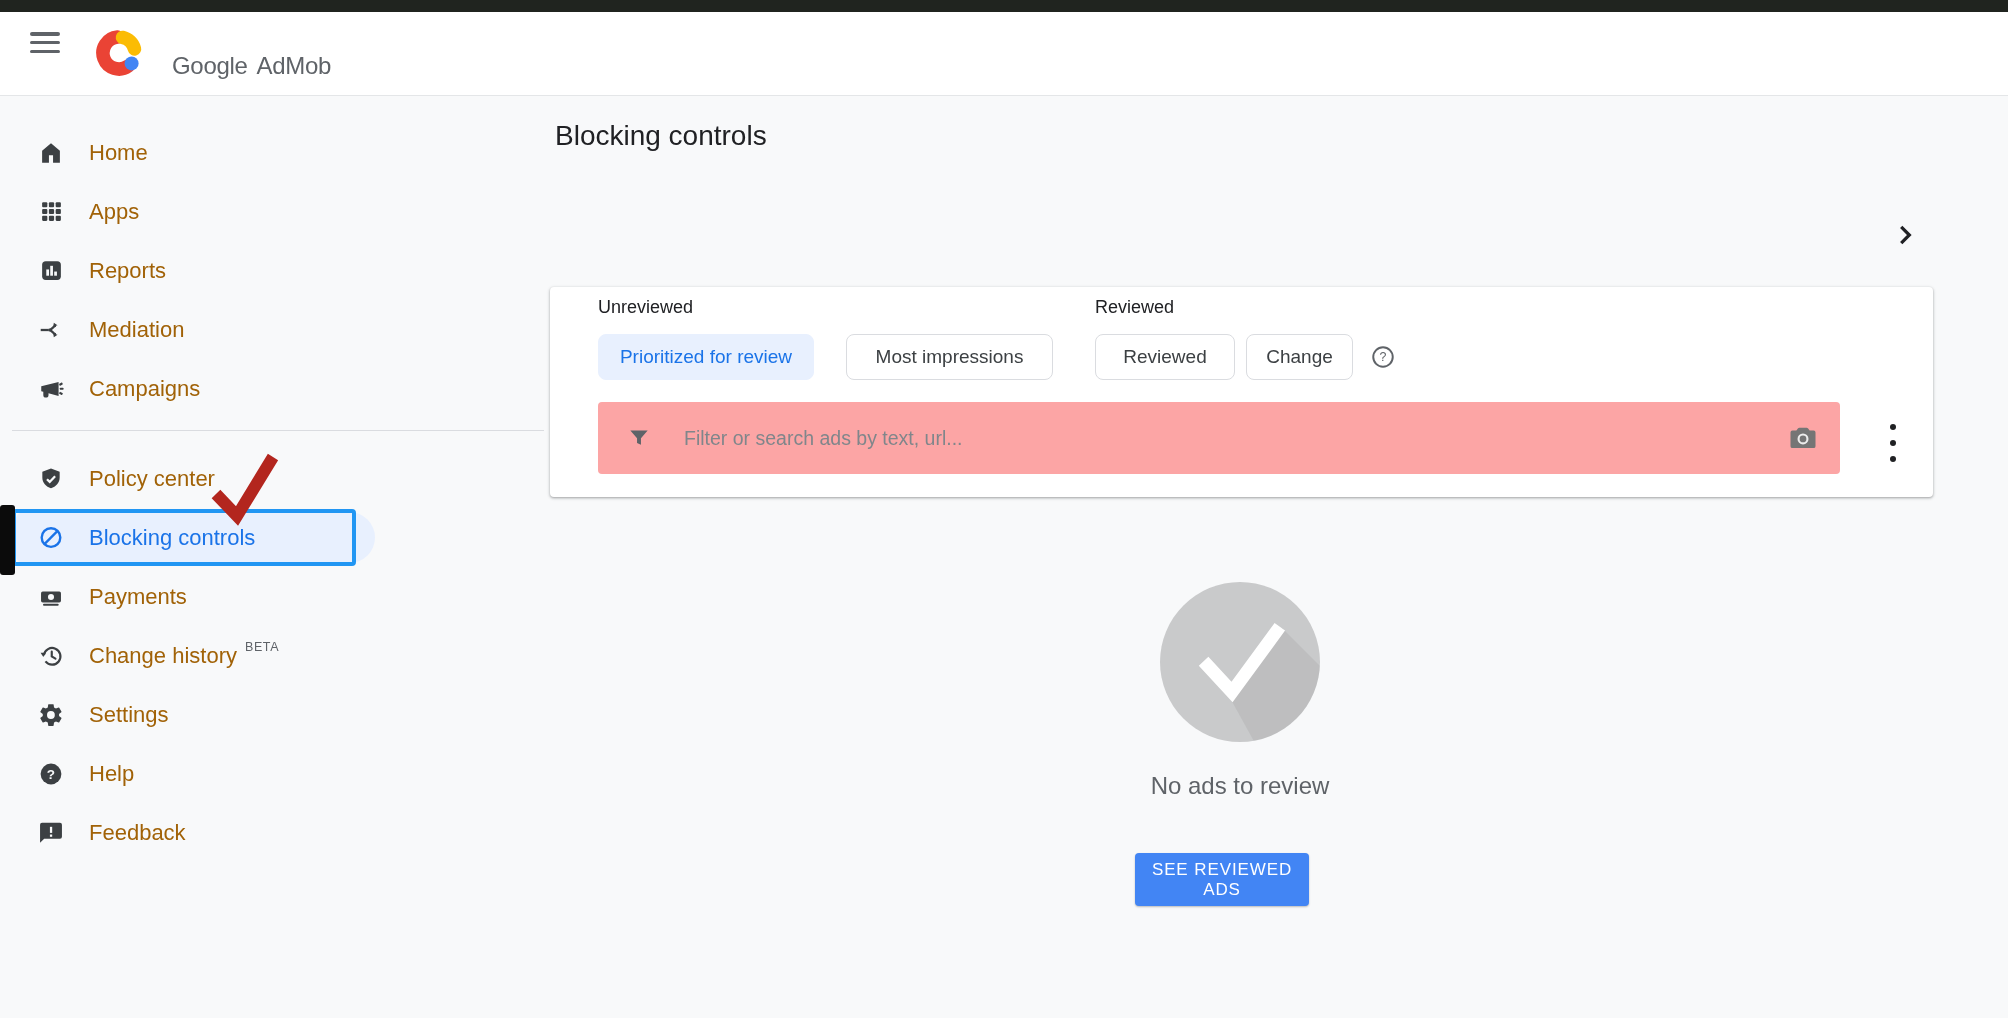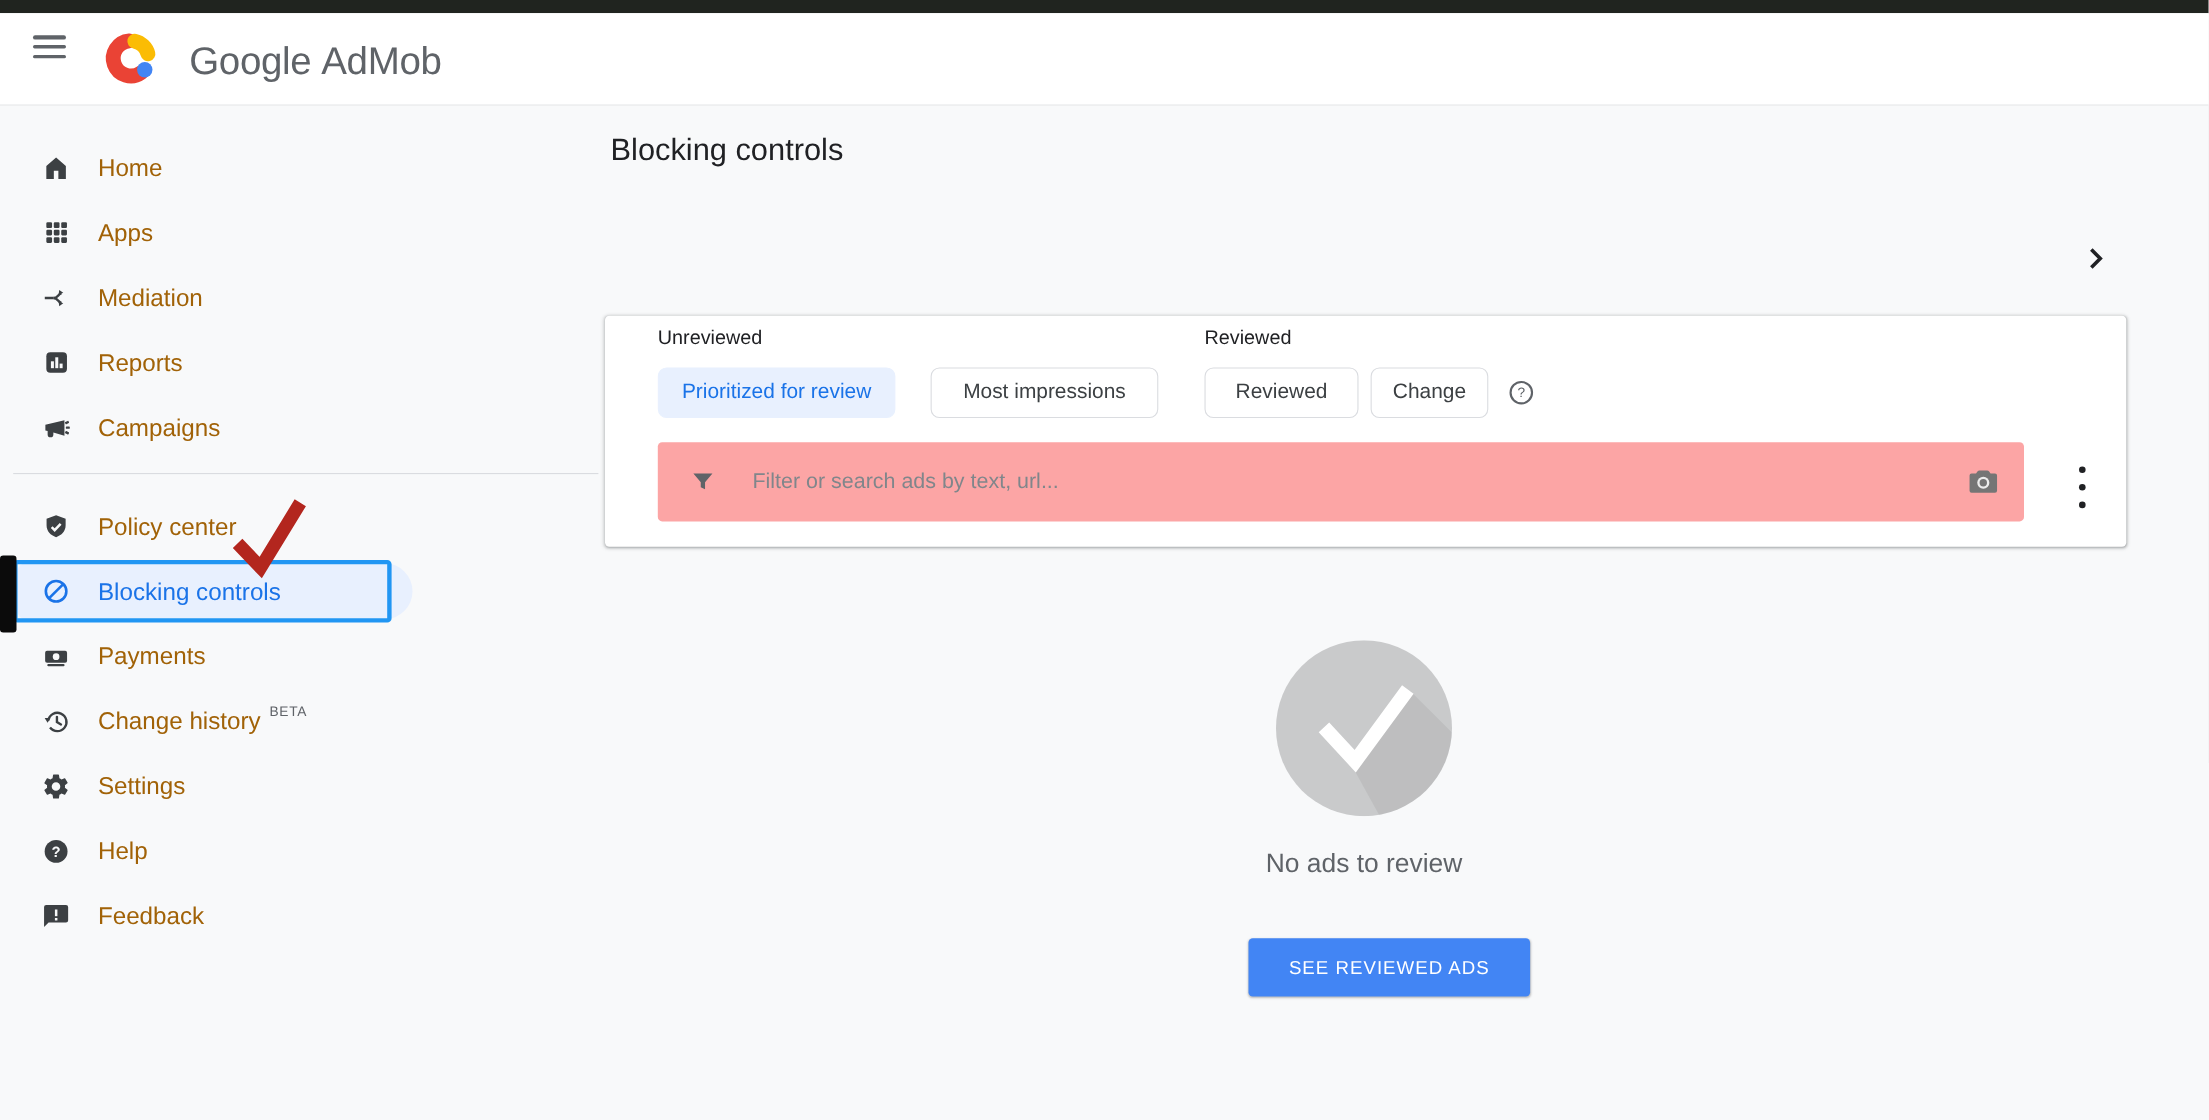--- a/index.html
+++ b/index.html
@@ -10,21 +10,21 @@
     font-family:"Liberation Sans","DejaVu Sans",sans-serif;
     color:#3c4043;
   }
   
   .frame-top{position:absolute;left:0;top:0;width:2008px;height:12px;background:#20241f;}
   
   .header{position:absolute;left:0;top:12px;width:2008px;height:84px;background:#ffffff;border-bottom:1px solid #e4e6e8;}
   .hamburger{position:absolute;left:30px;top:32px;width:30px;height:21px;display:flex;flex-direction:column;justify-content:space-between;cursor:pointer;}
   .hamburger span{display:block;height:3.5px;background:#5f6368;border-radius:2px;}
   .logo{position:absolute;left:94px;top:27px;width:52px;height:52px;}
-  .wordmark{position:absolute;left:172px;top:36px;font-size:35px;color:#5f6368;letter-spacing:-0.3px;white-space:nowrap;}
+  .wordmark{position:absolute;left:172px;top:52px;font-size:24px;color:#5f6368;letter-spacing:-0.3px;white-space:nowrap;}
   .wordmark .wm2{margin-left:9px;}
   
   .sidebar{position:absolute;left:8px;top:123px;width:540px;}
   .nav-item{position:relative;height:59px;display:flex;align-items:center;padding-left:30px;cursor:pointer;}
   .nav-item .icn{width:26px;height:26px;flex:0 0 26px;display:flex;align-items:center;justify-content:center;}
   .nav-item .lbl{margin-left:25px;font-size:22px;color:#a16207;}
   .nav-divider{height:1px;background:#dadce0;margin:12px 0 18px 4px;width:532px;}
   .beta{font-size:12.5px;color:#5f6368;letter-spacing:0.6px;margin-left:8px;align-self:flex-start;margin-top:14px;}
   
   .nav-item.selected .lbl{color:#1a73e8;font-weight:bold;font-weight:500;}
@@ -59,21 +59,21 @@
   .help-circ{position:absolute;left:820px;top:57px;width:26px;height:26px;cursor:pointer;}
   .searchbar{position:absolute;left:48px;top:115px;width:1242px;height:72px;background:#fca5a5;border-radius:4px;padding-left:12px;}
   .searchbar input{position:absolute;left:84px;top:0;width:1060px;height:72px;border:none;outline:none;background:transparent;font-size:19.5px;color:#3c4043;font-family:inherit;}
   .searchbar input::placeholder{color:#80868b;}
   .funnel{position:absolute;left:28px;top:23px;}
   .camera{position:absolute;left:1190px;top:21px;cursor:pointer;}
   .kebab{position:absolute;left:1330px;top:128px;width:26px;height:56px;cursor:pointer;display:flex;align-items:center;justify-content:center;}
   
   .empty-circle{position:absolute;left:1160px;top:582px;width:160px;height:160px;}
   .empty-msg{position:absolute;left:1040px;top:772px;width:400px;text-align:center;font-size:24px;color:#5f6368;}
-  .empty-btn{position:absolute;left:1135px;top:853px;width:256px;height:53px;background:#4285f4;color:#fff;border:none;border-radius:4px;font-size:17px;font-weight:bold;font-weight:500;letter-spacing:0.9px;font-family:inherit;cursor:pointer;box-shadow:0 1px 2px rgba(0,0,0,.25);}
+  .empty-btn{position:absolute;left:1135px;top:853px;width:174px;height:53px;background:#4285f4;color:#fff;border:none;border-radius:4px;font-size:17px;font-weight:bold;font-weight:500;letter-spacing:0.9px;font-family:inherit;cursor:pointer;box-shadow:0 1px 2px rgba(0,0,0,.25);}
 </style>
 </head>
 <body>
 
 <div id="app">
 
   <div class="frame-top"></div>
 
   <div class="header"></div>
   <div class="hamburger">
@@ -111,41 +111,41 @@
             <rect x="3" y="16" width="5" height="5" rx="1"></rect>
             <rect x="9.5" y="16" width="5" height="5" rx="1"></rect>
             <rect x="16" y="16" width="5" height="5" rx="1"></rect>
           </svg>
         </span>
       <span class="lbl">Apps</span>
     </div>
 
     <div class="nav-item">
       <span class="icn">
+          <svg width="25" height="25" viewBox="0 0 24 24">
+            <rect x="3" y="3" width="18" height="18" rx="3.5" fill="#3c4043"></rect>
+            <rect x="7" y="11" width="2.6" height="6" fill="#f8f9fa"></rect>
+            <rect x="10.8" y="7.5" width="2.6" height="9.5" fill="#f8f9fa"></rect>
+            <rect x="14.6" y="13" width="2.6" height="4" fill="#f8f9fa"></rect>
+          </svg>
+        </span>
+      <span class="lbl">Reports</span>
+    </div>
+
+    <div class="nav-item">
+      <span class="icn">
           <svg width="26" height="26" viewBox="0 0 24 24" fill="none" stroke="#3c4043" stroke-width="2.1">
             <path d="M2.5 12h7.5"></path>
             <path d="M10 12c3.5 0 3.5-3.4 6.5-4"></path>
             <path d="M10 12c3.5 0 3.5 3.4 6.5 4"></path>
             <path d="M14.6 5.2 18 7.6l-3.9 1.5" fill="#3c4043" stroke="none"></path>
             <path d="M14.6 18.8 18 16.4l-3.9-1.5" fill="#3c4043" stroke="none"></path>
           </svg>
         </span>
       <span class="lbl">Mediation</span>
-    </div>
-
-    <div class="nav-item">
-      <span class="icn">
-          <svg width="25" height="25" viewBox="0 0 24 24">
-            <rect x="3" y="3" width="18" height="18" rx="3.5" fill="#3c4043"></rect>
-            <rect x="7" y="11" width="2.6" height="6" fill="#f8f9fa"></rect>
-            <rect x="10.8" y="7.5" width="2.6" height="9.5" fill="#f8f9fa"></rect>
-            <rect x="14.6" y="13" width="2.6" height="4" fill="#f8f9fa"></rect>
-          </svg>
-        </span>
-      <span class="lbl">Reports</span>
     </div>
 
     <div class="nav-item">
       <span class="icn">
           <svg width="26" height="26" viewBox="0 0 24 24" fill="#3c4043">
             <path d="M19 5.5v13l-9.3-2.6v1.6a2.4 2.4 0 0 1-4.8 0v-2.9L3 14.1V9.4L19 5.5z"></path>
             <rect x="20.2" y="10.8" width="3.3" height="2" rx=".5"></rect>
             <rect x="19.6" y="6.6" width="3.2" height="2" rx=".5" transform="rotate(-28 21 7.6)"></rect>
             <rect x="19.6" y="15" width="3.2" height="2" rx=".5" transform="rotate(28 21 16)"></rect>
           </svg>

